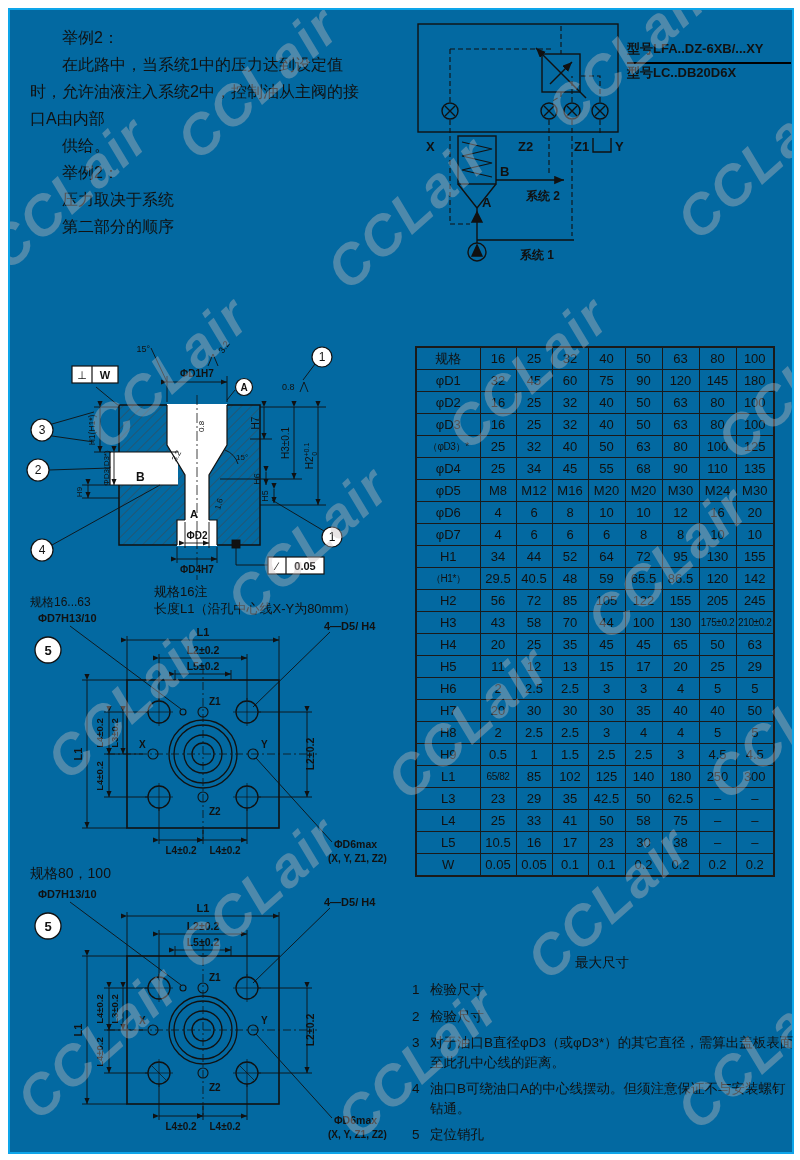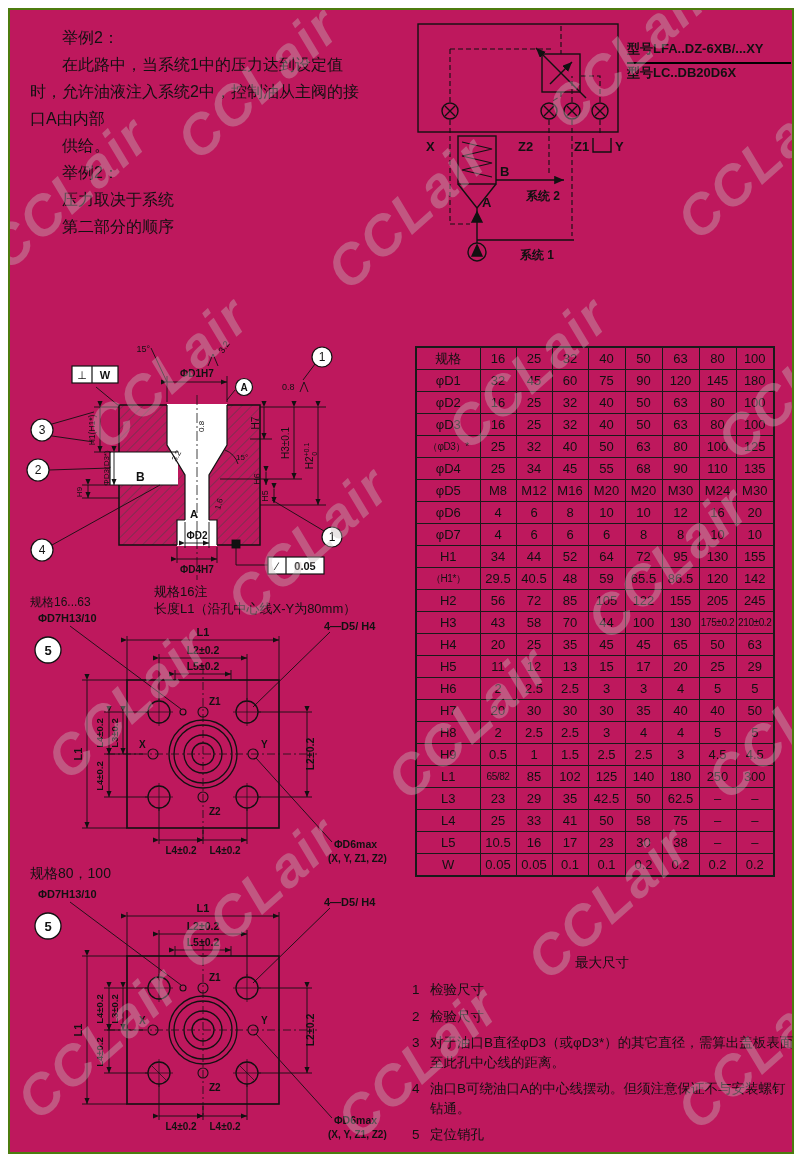--- a/index.html
+++ b/index.html
@@ -1,17 +1,17 @@
 <!DOCTYPE html>
 <html><head>
 <meta charset="utf-8">
 <style>
   html,body{margin:0;padding:0;background:#fff;}
   body{width:800px;height:1160px;position:relative;font-family:"Liberation Sans","DejaVu Sans",sans-serif;color:#111;}
-  .page{position:absolute;left:8px;top:8px;width:782px;height:1142px;border:2px solid #4d7c0f;background:#be185d;text-decoration:underline;}
+  .page{position:absolute;left:8px;top:8px;width:782px;height:1142px;border:2px solid #0ea5e9;background:#0369a1;text-decoration:underline;}
   
   .wm-layer{position:absolute;inset:0;overflow:hidden;pointer-events:none;z-index:5;}
   .wm{position:absolute;font-style:italic;font-weight:bold;font-size:56px;color:#c8bdbd;opacity:.38;transform:rotate(-42deg);white-space:nowrap;letter-spacing:2px;}
   
   .example{position:absolute;left:20px;top:14px;width:392px;font-size:16px;line-height:27px;z-index:1;}
   .ex-line{white-space:nowrap;}
   .ind{padding-left:32px;}
   
   .circuit-svg{position:absolute;left:404px;top:4px;z-index:1;}
   .models{position:absolute;left:617px;top:30px;width:164px;z-index:1;}

